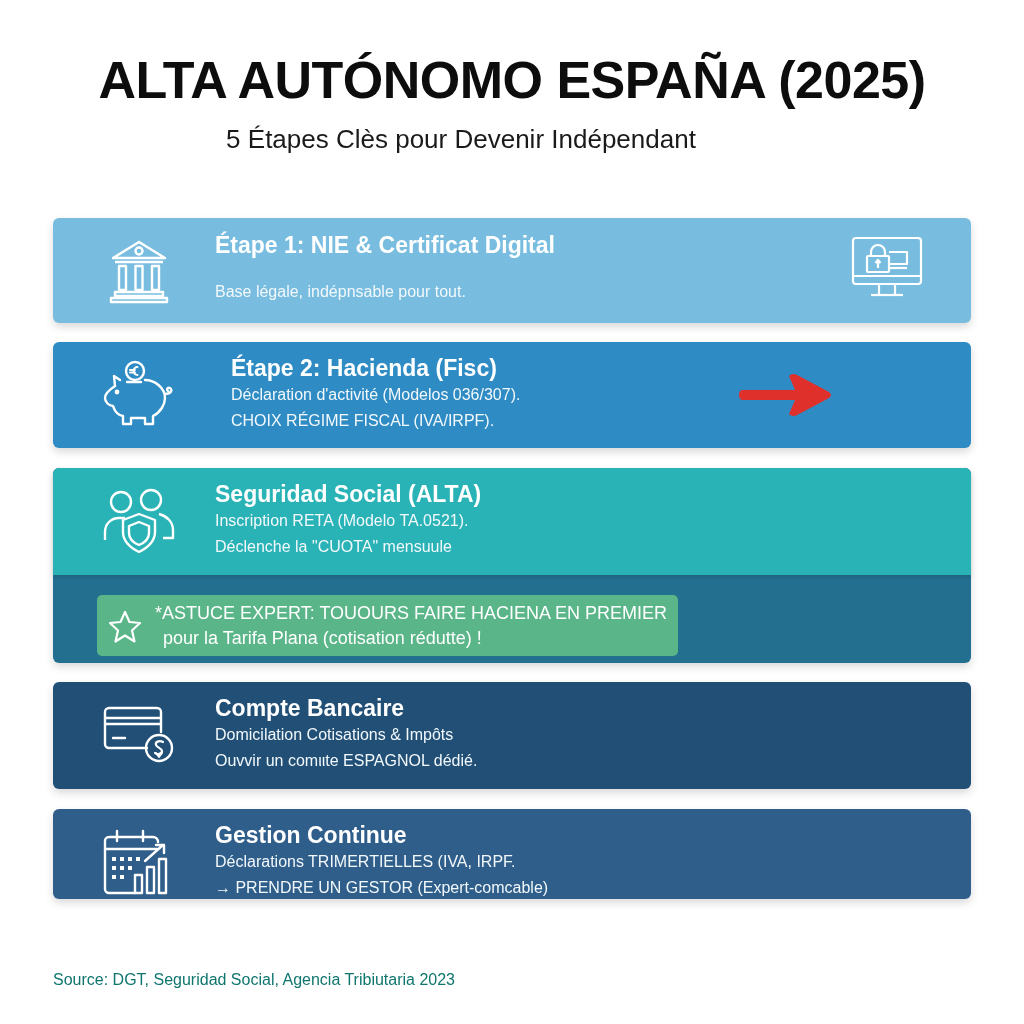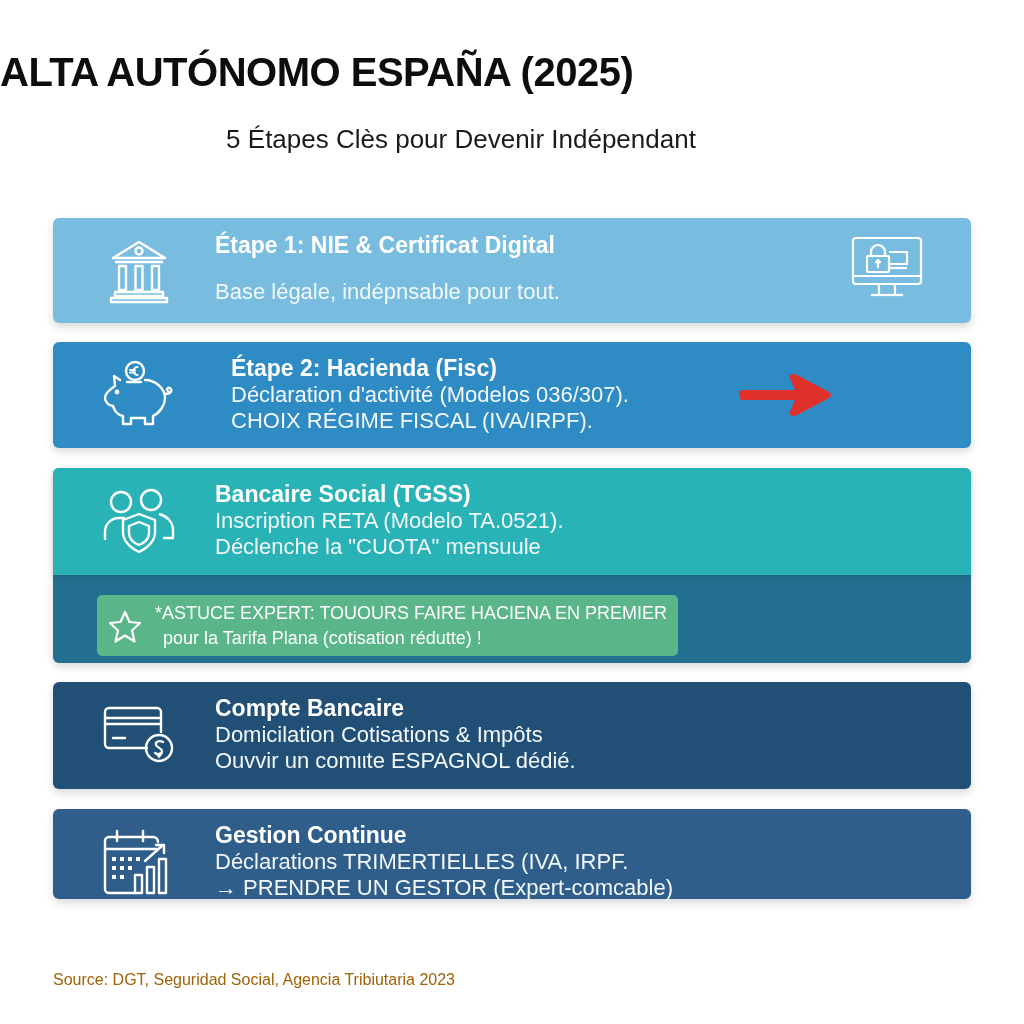--- a/index.html
+++ b/index.html
@@ -1,30 +1,30 @@
 <!DOCTYPE html>
 <html><head>
 <meta charset="utf-8">
 <style>
   * { box-sizing: border-box; margin: 0; padding: 0; }
   html, body { width: 1024px; height: 1024px; background: #ffffff; overflow: hidden; }
   body { font-family: "Liberation Sans", "DejaVu Sans", sans-serif; color: #111; position: relative; }
 
-  .title { position: absolute; top: 50px; left: 0; width: 1024px; text-align: left;
-    font-size: 40px; font-weight: bold; letter-spacing: -0.5px; color: #0d0d0d; }
+  .title { position: absolute; top: 50px; left: 0; width: 1024px; text-align: center;
+    font-size: 52px; font-weight: bold; letter-spacing: -0.5px; color: #0d0d0d; }
   .subtitle { position: absolute; top: 124px; left: 0; width: 922px; text-align: center;
     font-size: 26px; color: #1a1a1a; }
 
   .card { position: absolute; left: 53px; width: 918px; border-radius: 6px;
     box-shadow: 0 4px 8px rgba(0,0,0,0.15); color: #fff; }
   .card .icon { position: absolute; left: 46px; width: 80px; height: 80px; }
   .card .icon svg { width: 100%; height: 100%; }
   .card .txt { position: absolute; left: 162px; }
   .card .head { font-size: 23px; font-weight: bold; line-height: 28px; }
-  .card .line { font-size: 22px; line-height: 26px; color: #f2f8fb; }
+  .card .line { font-size: 16px; line-height: 26px; color: #f2f8fb; }
 
   #c1 { top: 218px; height: 105px; background: #78bde0; }
   #c1 .icon { top: 12px; }
   #c1 .txt { top: 13px; }
   #c1 .line { margin-top: 20px; }
   #c1 .right-icon { position: absolute; right: 46px; top: 14px; width: 76px; height: 76px; }
 
   #c2 { top: 342px; height: 106px; background: #2e8bc4; }
   #c2 .icon { top: 12px; }
   #c2 .txt { top: 12px; margin-left: 16px; }
@@ -42,21 +42,21 @@
   .tip .tip-text .l2 { padding-left: 8px; display: block; }
 
   #c4 { top: 682px; height: 107px; background: #214f76; }
   #c4 .icon { top: 16px; }
   #c4 .txt { top: 12px; }
 
   #c5 { top: 809px; height: 90px; background: #2f5e8a; }
   #c5 .icon { top: 14px; }
   #c5 .txt { top: 12px; }
 
-  .source { position: absolute; left: 53px; top: 971px; font-size: 16px; color: #a16207; }
+  .source { position: absolute; left: 53px; top: 971px; font-size: 16px; color: #0f766e; }
 </style>
 </head>
 <body>
 
 <div class="title">ALTA AUTÓNOMO ESPAÑA (2025)</div>
 <div class="subtitle">5 Étapes Clès pour Devenir Indépendant</div>
 
 <div class="card" id="c1">
   <div class="icon">
     <svg viewBox="0 0 80 80" fill="none" stroke="#fff" stroke-width="2.4" stroke-linejoin="round">
@@ -120,21 +120,21 @@
       <svg viewBox="0 0 80 80" fill="none" stroke="#fff" stroke-width="2.4" stroke-linejoin="round">
         <circle cx="22" cy="22" r="10"></circle>
         <circle cx="52" cy="20" r="10"></circle>
         <path d="M6 60 V52 C6 44 12 38 20 38 H26"></path>
         <path d="M60 34 C68 36 74 42 74 50 V58 H64"></path>
         <path d="M40 34 L56 40 V52 C56 62 48 68 40 72 C32 68 24 62 24 52 V40 Z"></path>
         <path d="M40 42 L50 46 V53 C50 59 45 63 40 65 C35 63 30 59 30 53 V46 Z"></path>
       </svg>
     </div>
     <div class="txt">
-      <div class="head">Bancaire Social (TGSS)</div>
+      <div class="head">Seguridad Social (ALTA)</div>
       <div class="line">Inscription RETA (Modelo TA.0521).</div>
       <div class="line">Déclenche la "CUOTA" mensuule</div>
     </div>
   </div>
   <div class="tip">
     <div class="star">
       <svg viewBox="0 0 36 36" fill="none" stroke="#fff" stroke-width="2.2" stroke-linejoin="round">
         <path d="M18 3 L22.5 13 L33 14 L25 21.5 L27.5 32.5 L18 26.5 L8.5 32.5 L11 21.5 L3 14 L13.5 13 Z"></path>
       </svg>
     </div>

